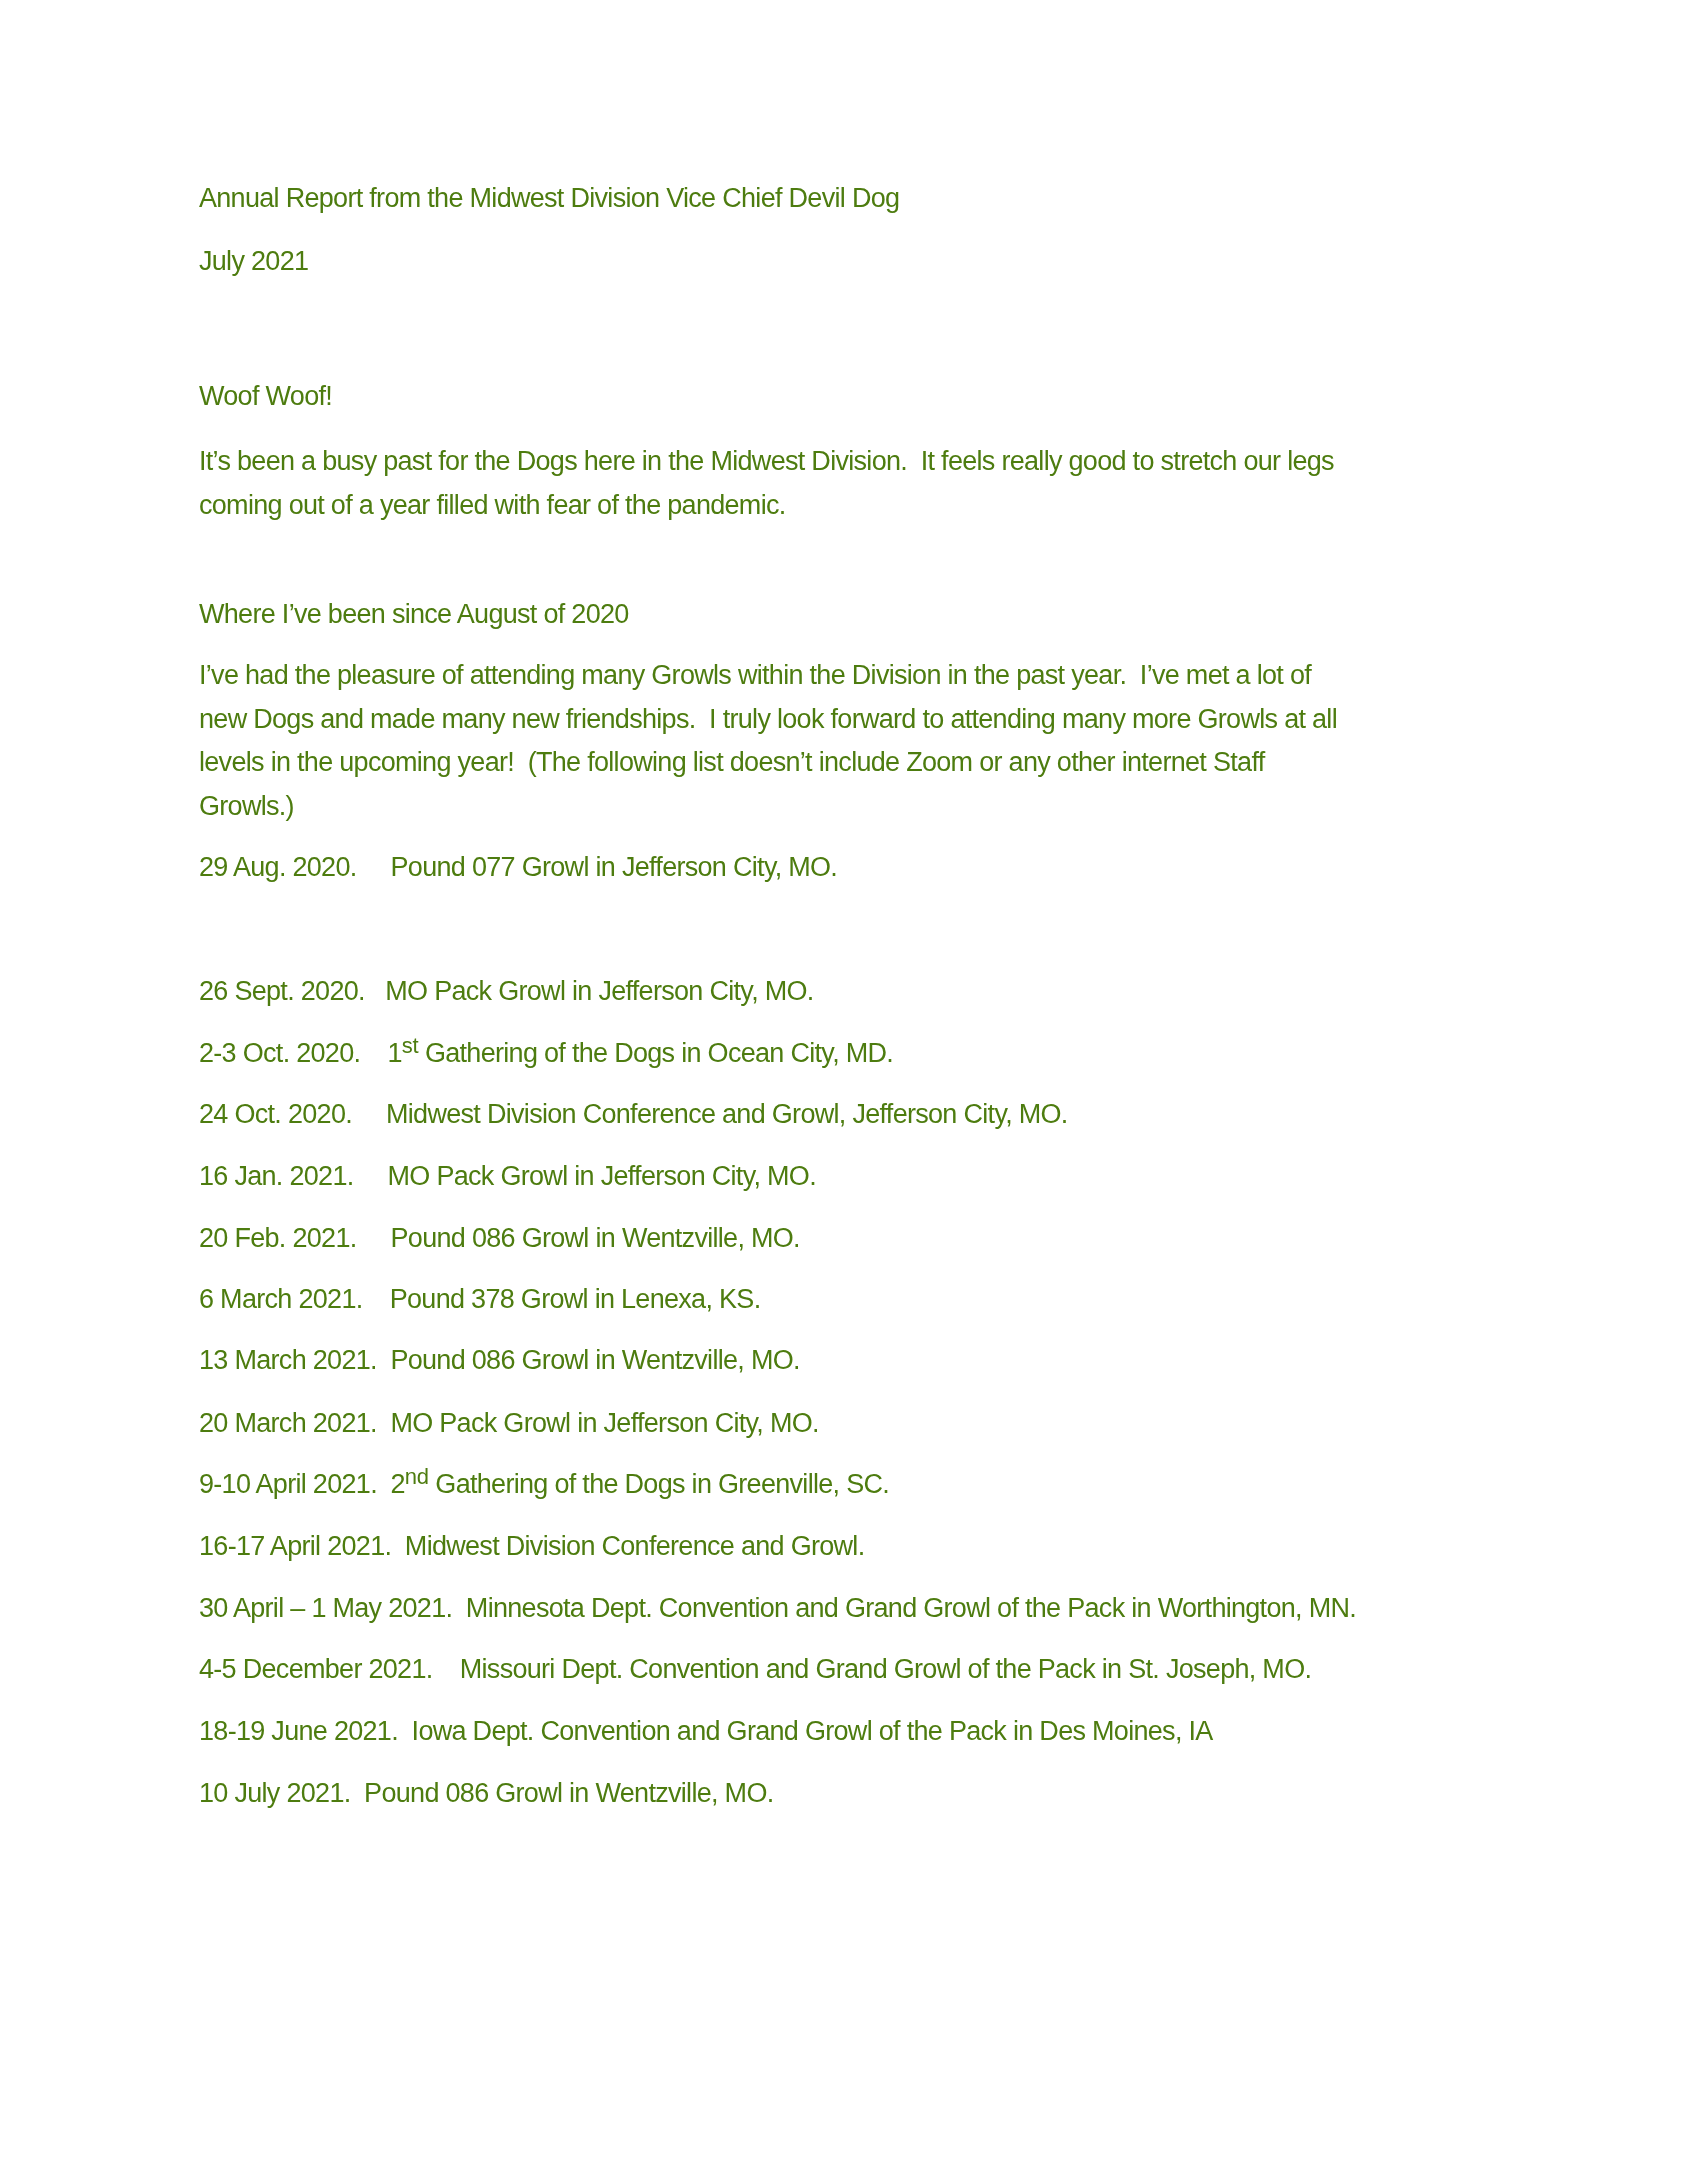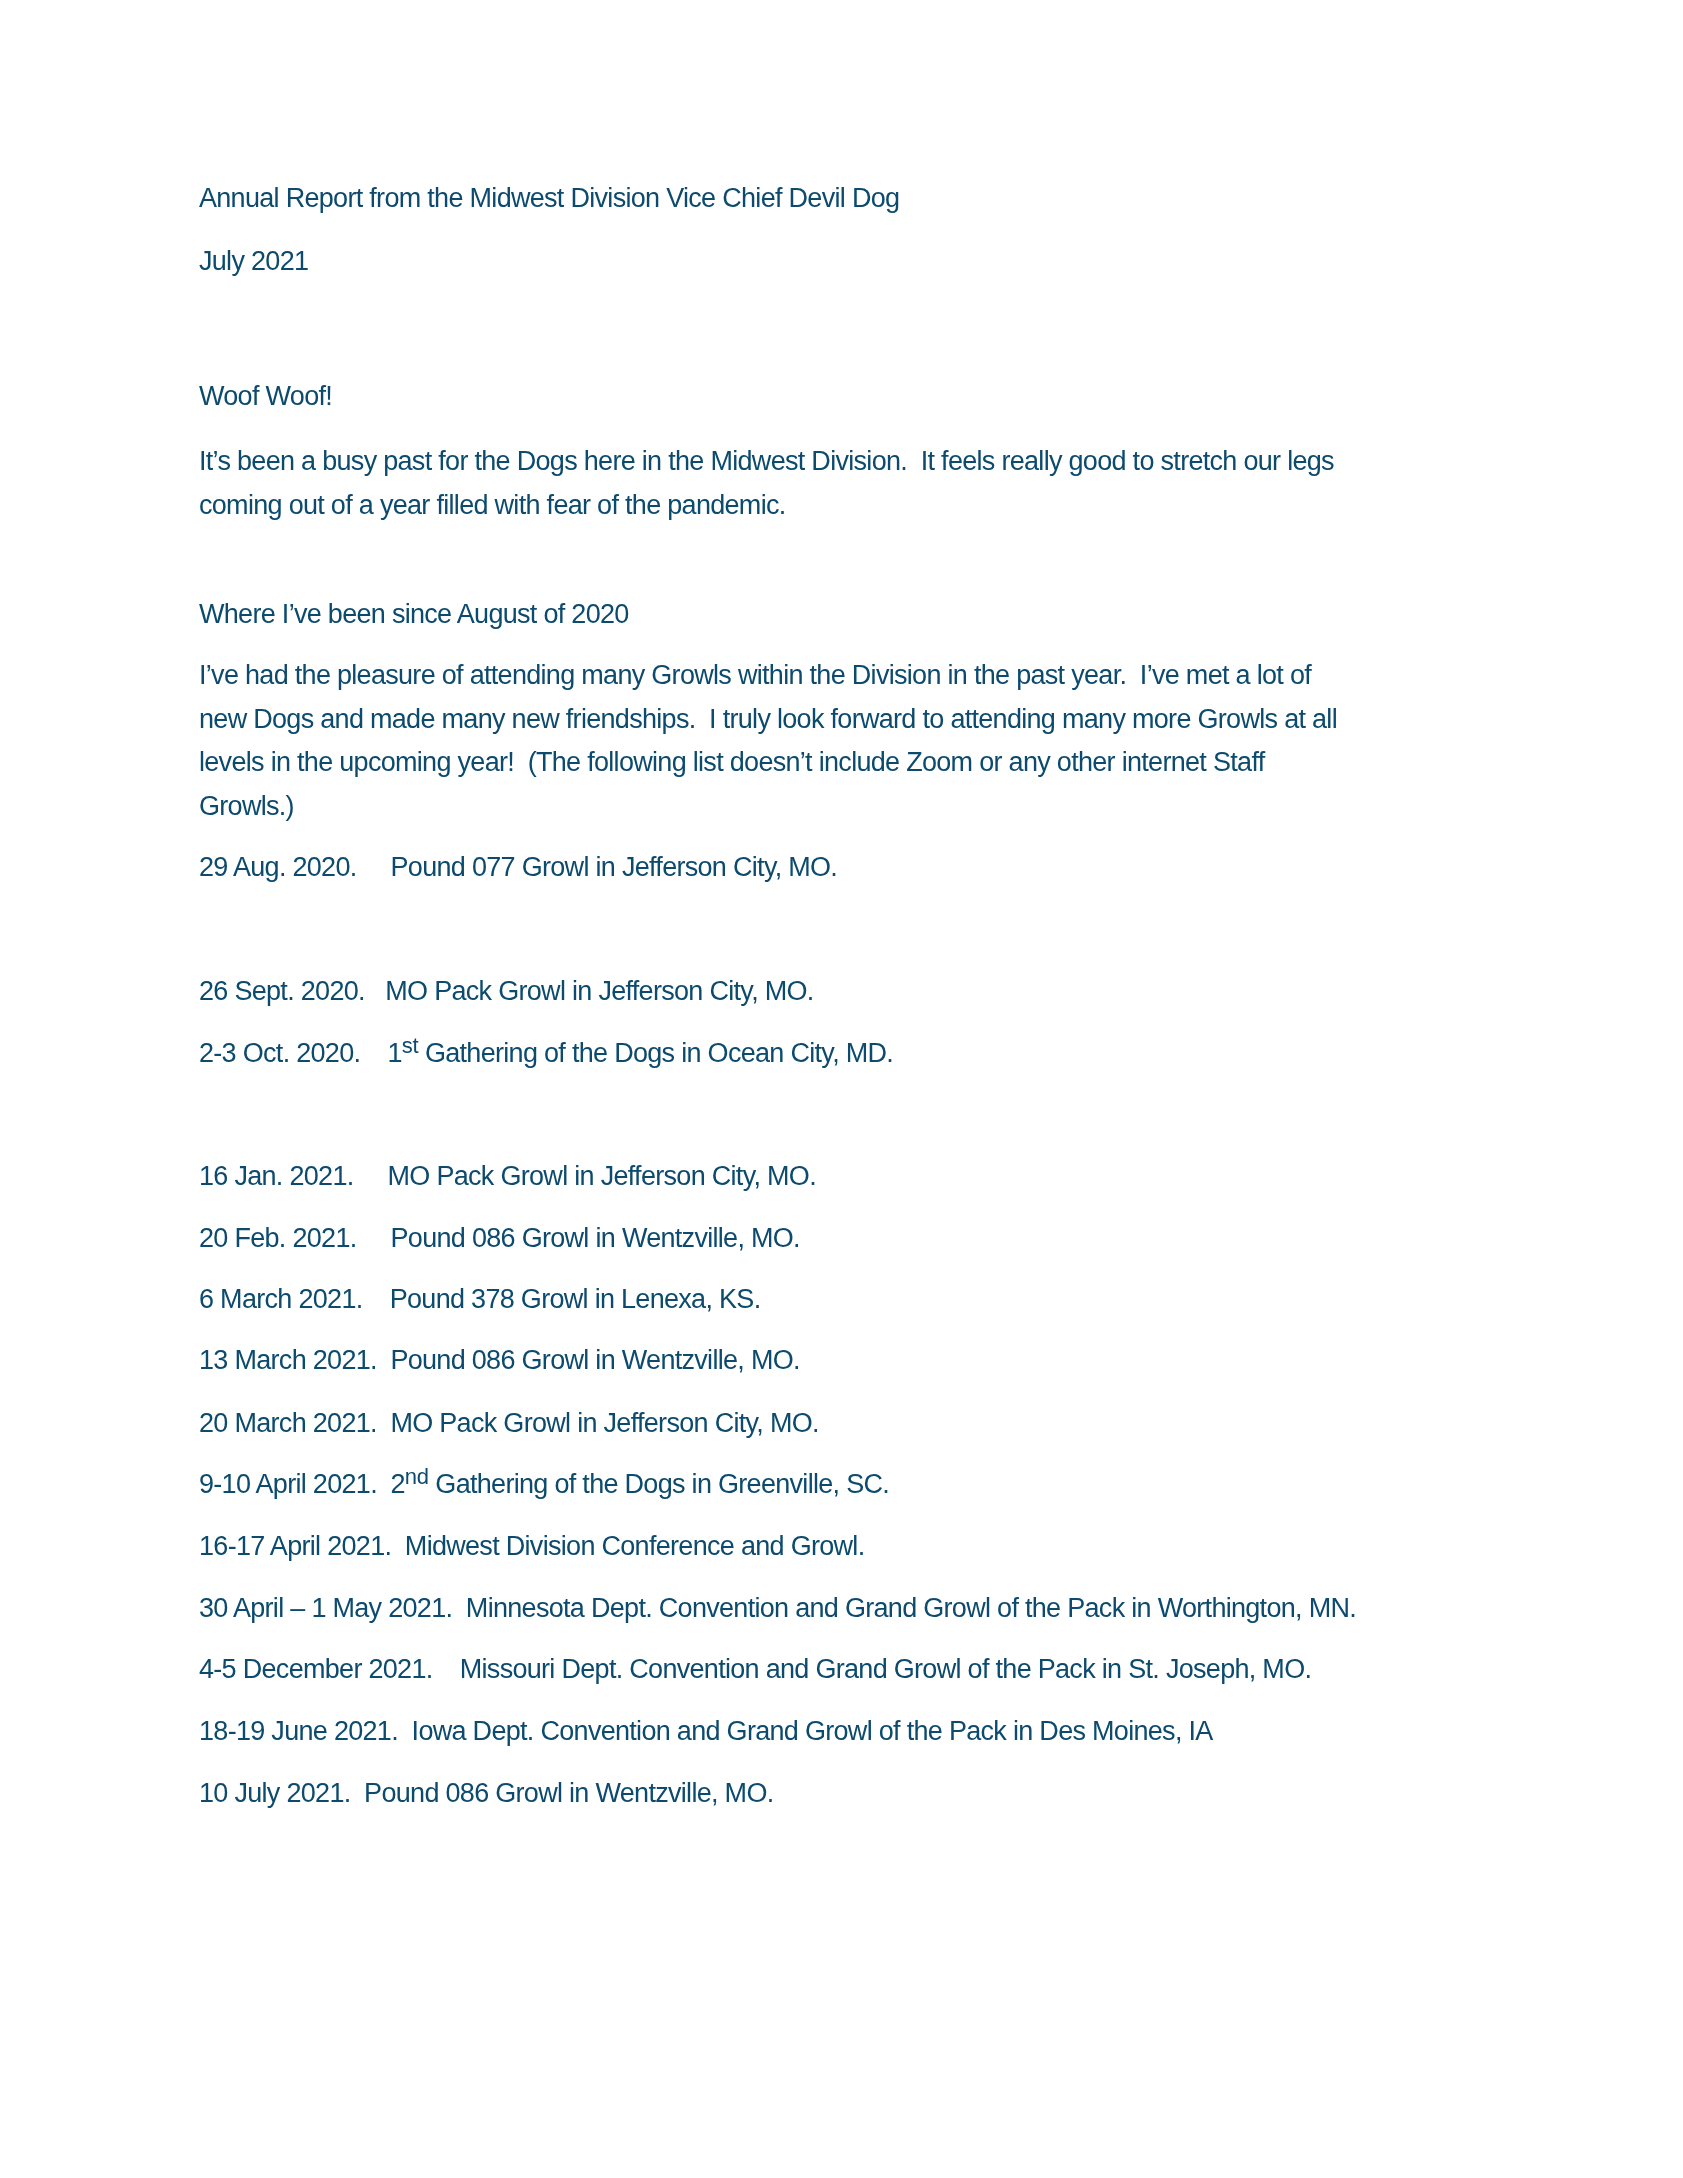--- a/index.html
+++ b/index.html
@@ -9,21 +9,21 @@
   }
   .page {
     position: relative;
     width: 1683px;
     height: 2178px;
     background: #ffffff;
     overflow: hidden;
     font-family: "Liberation Sans", sans-serif;
     font-size: 27px;
     letter-spacing: -0.7px;
-    color: #0c4a6e;
+    color: #4d7c0f;
   }
   .line {
     position: absolute;
     left: 199px;
     line-height: 27px;
     white-space: pre;
   }
   .sup {
     font-size: 22px;
     letter-spacing: -0.4px;
@@ -47,20 +47,21 @@
   <div class="line" style="top:601px">Where I’ve been since August of 2020</div>
 
   <div class="line" style="top:662px">I’ve had the pleasure of attending many Growls within the Division in the past year.  I’ve met a lot of</div>
   <div class="line" style="top:706px">new Dogs and made many new friendships.  I truly look forward to attending many more Growls at all</div>
   <div class="line" style="top:749px">levels in the upcoming year!  (The following list doesn’t include Zoom or any other internet Staff</div>
   <div class="line" style="top:793px">Growls.)</div>
 
   <div class="line" style="top:854px"><span>29 Aug. 2020.     Pound 077 Growl in Jefferson City, MO.</span><span class="sup"></span><span></span></div>
   <div class="line" style="top:978px"><span>26 Sept. 2020.   MO Pack Growl in Jefferson City, MO.</span><span class="sup"></span><span></span></div>
   <div class="line" style="top:1040px"><span>2-3 Oct. 2020.    1</span><span class="sup">st</span><span> Gathering of the Dogs in Ocean City, MD.</span></div>
+  <div class="line" style="top:1101px"><span>24 Oct. 2020.     Midwest Division Conference and Growl, Jefferson City, MO.</span><span class="sup"></span><span></span></div>
   <div class="line" style="top:1163px"><span>16 Jan. 2021.     MO Pack Growl in Jefferson City, MO.</span><span class="sup"></span><span></span></div>
   <div class="line" style="top:1225px"><span>20 Feb. 2021.     Pound 086 Growl in Wentzville, MO.</span><span class="sup"></span><span></span></div>
   <div class="line" style="top:1286px"><span>6 March 2021.    Pound 378 Growl in Lenexa, KS.</span><span class="sup"></span><span></span></div>
   <div class="line" style="top:1347px"><span>13 March 2021.  Pound 086 Growl in Wentzville, MO.</span><span class="sup"></span><span></span></div>
   <div class="line" style="top:1410px"><span>20 March 2021.  MO Pack Growl in Jefferson City, MO.</span><span class="sup"></span><span></span></div>
   <div class="line" style="top:1471px"><span>9-10 April 2021.  2</span><span class="sup">nd</span><span> Gathering of the Dogs in Greenville, SC.</span></div>
   <div class="line" style="top:1533px"><span>16-17 April 2021.  Midwest Division Conference and Growl.</span><span class="sup"></span><span></span></div>
   <div class="line" style="top:1595px"><span>30 April – 1 May 2021.  Minnesota Dept. Convention and Grand Growl of the Pack in Worthington, MN.</span><span class="sup"></span><span></span></div>
   <div class="line" style="top:1656px"><span>4-5 December 2021.    Missouri Dept. Convention and Grand Growl of the Pack in St. Joseph, MO.</span><span class="sup"></span><span></span></div>
   <div class="line" style="top:1718px"><span>18-19 June 2021.  Iowa Dept. Convention and Grand Growl of the Pack in Des Moines, IA</span><span class="sup"></span><span></span></div>

